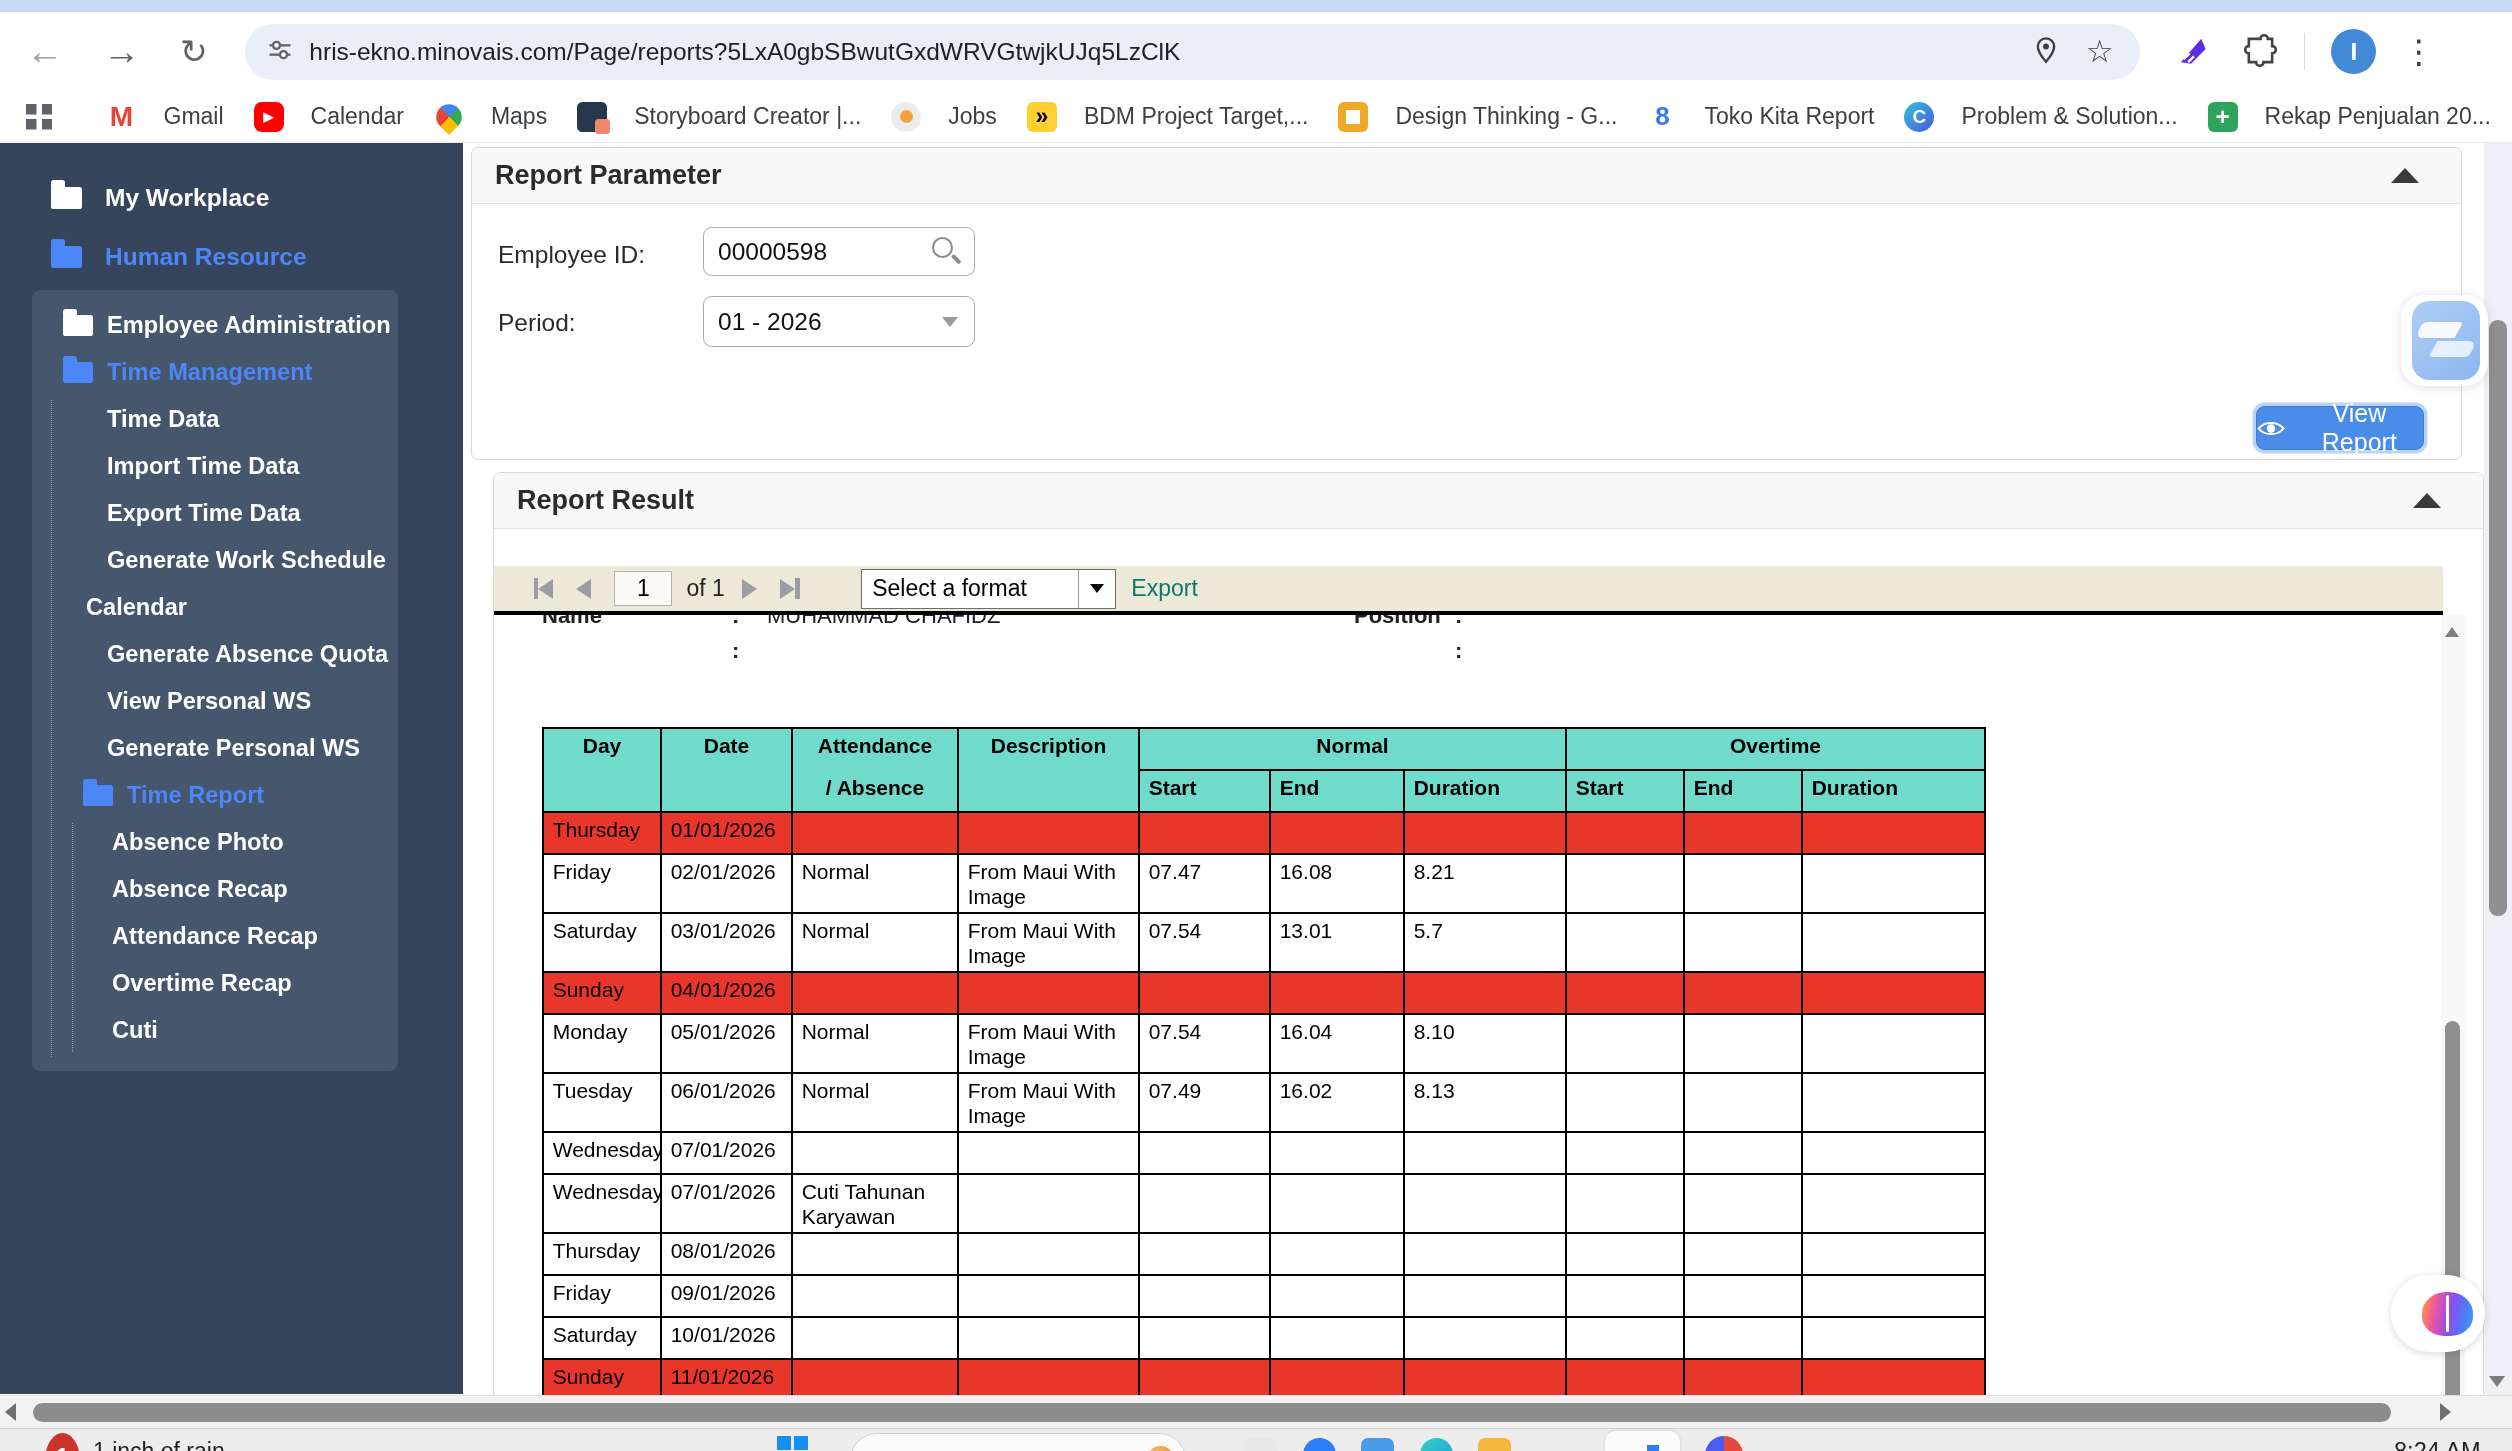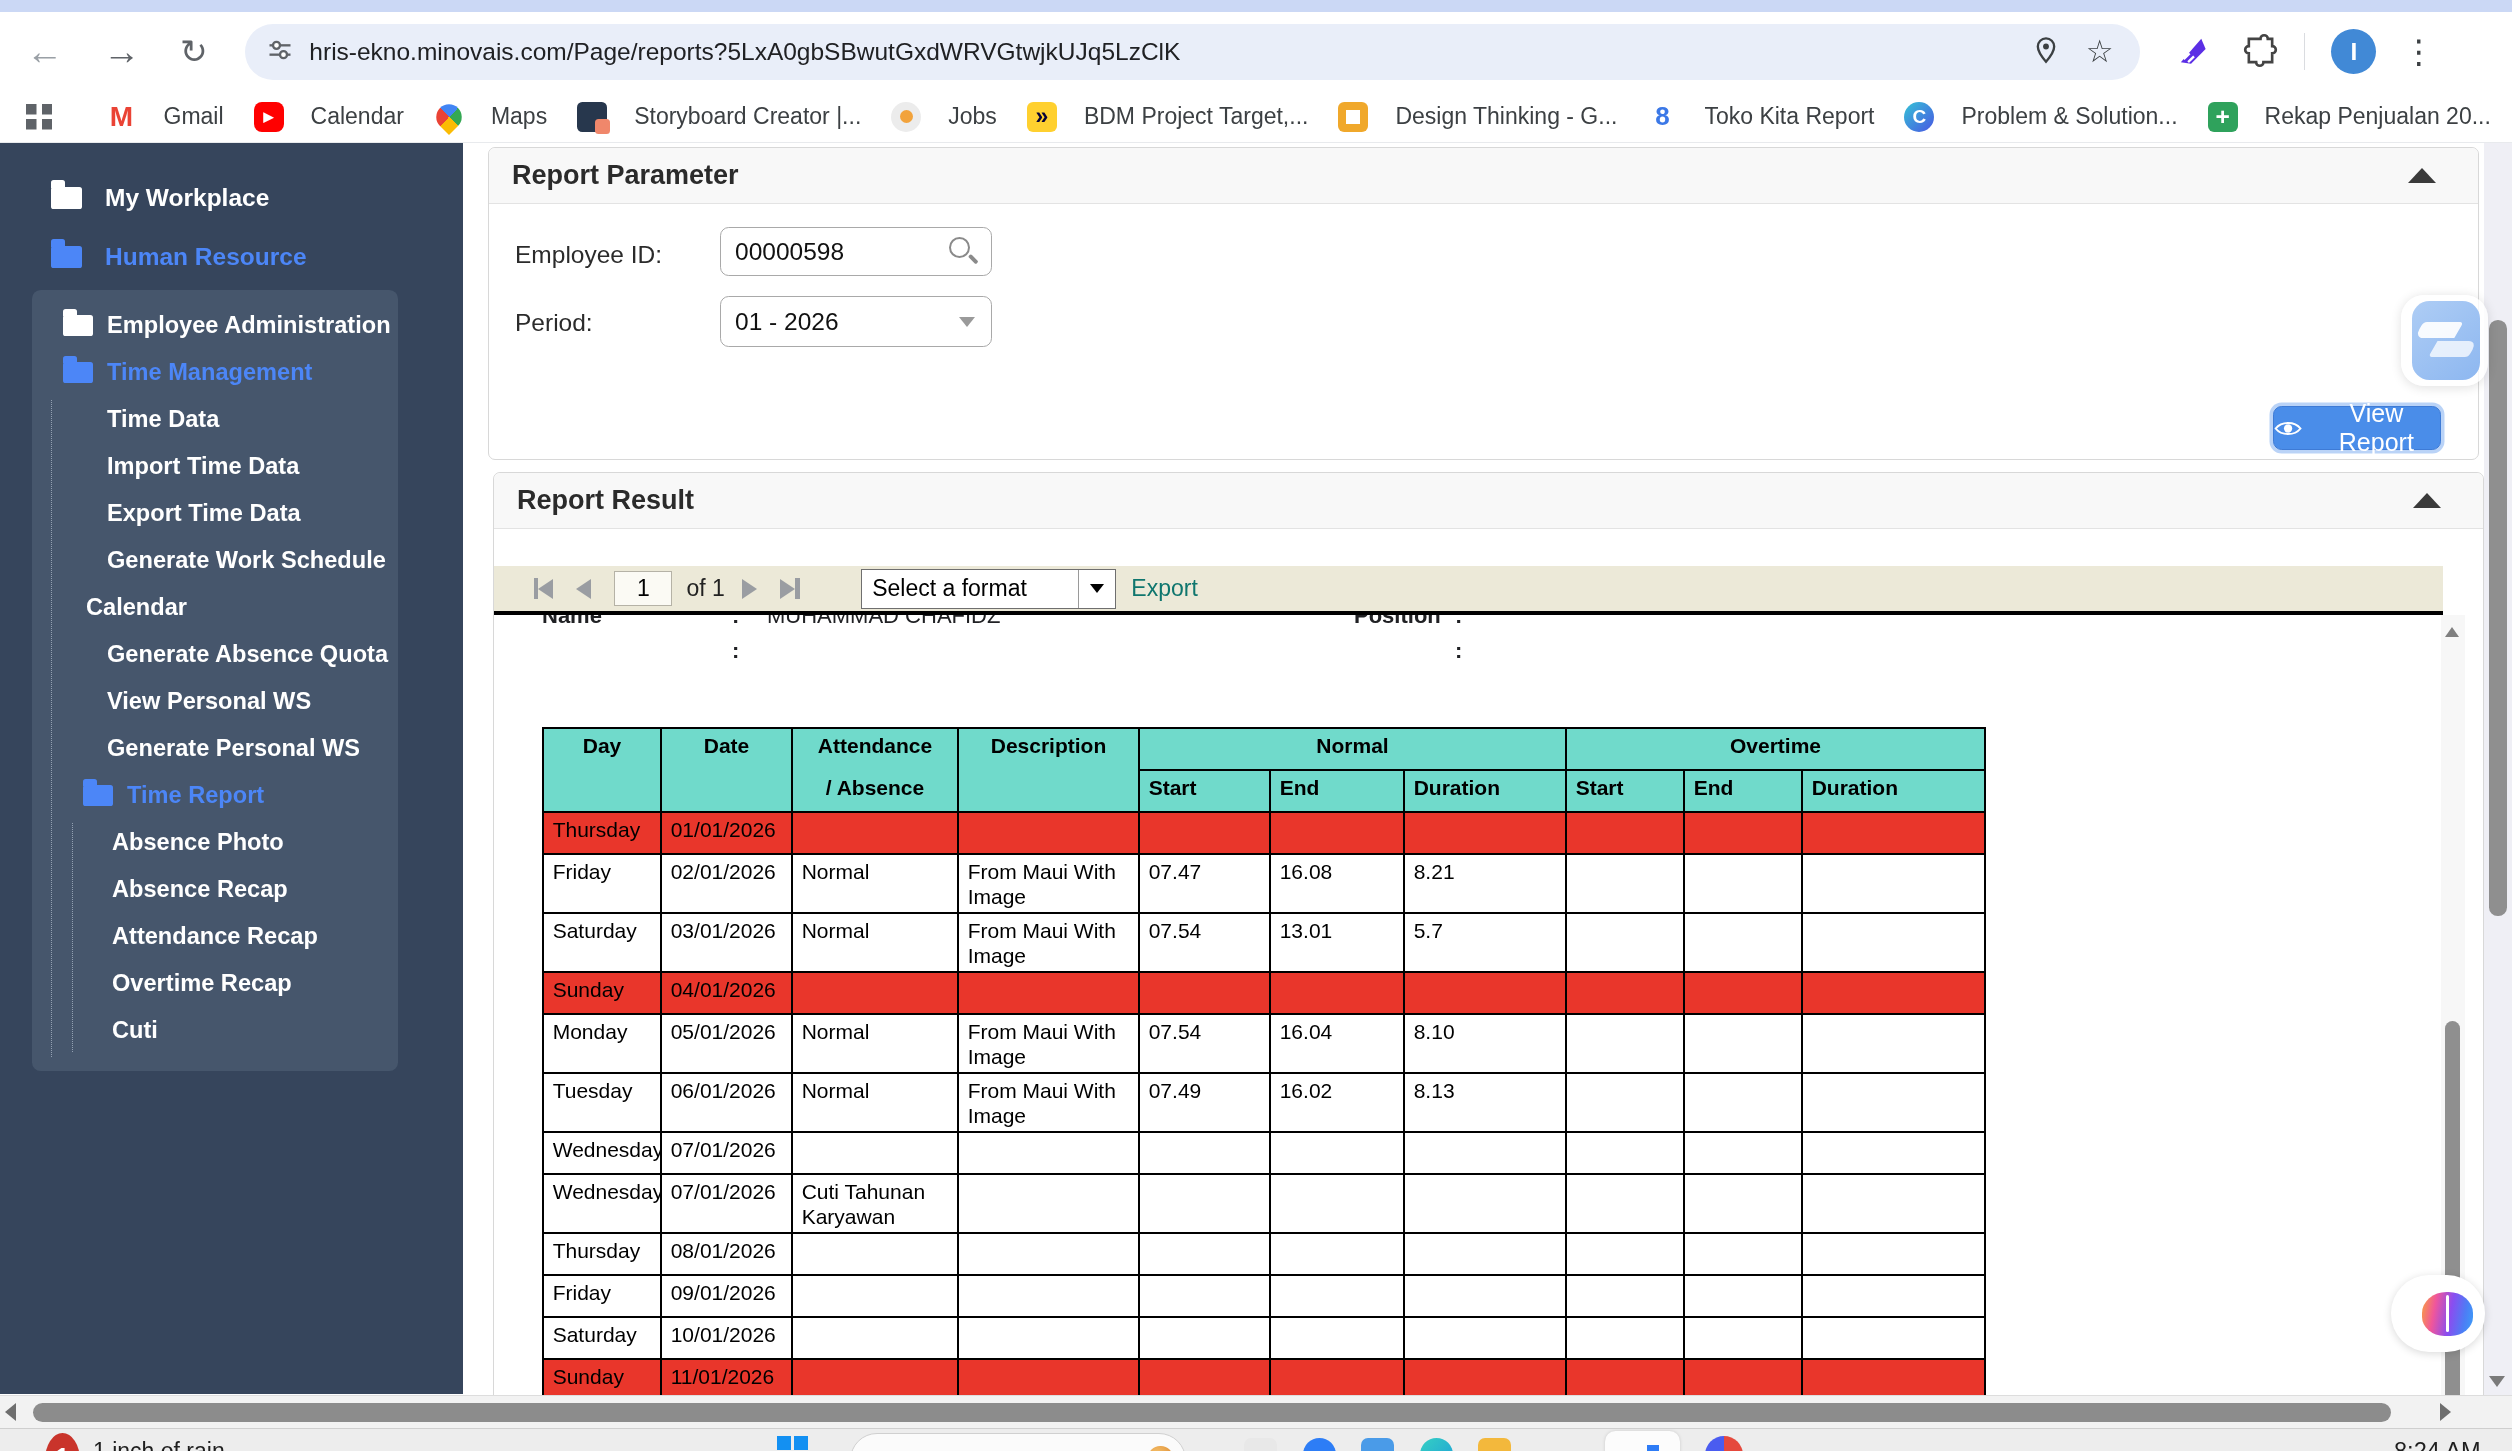--- a/index.html
+++ b/index.html
@@ -91,21 +91,21 @@
 
   
   .panel { position:absolute; background:#fff; border:0.9px solid #D8D8D8; border-radius:7px; }
   .panel-header { height:56px; background:#F8F8F8; border-bottom:0.9px solid #E3E3E3;
                   border-radius:7px 7px 0 0; display:flex; align-items:center; }
   .panel-title { margin-left:23px; font-size:27px; font-weight:600; color:#2B2B2B; }
   .collapse-btn { margin-left:auto; margin-right:42px; width:0; height:0;
                   border-left:14px solid transparent; border-right:14px solid transparent;
                   border-bottom:15.7px solid #3A3A3A; }
 
-  #param-panel { left:488px; top:147px; width:1991px; height:313px; }
+  #param-panel { left:471px; top:147px; width:1991px; height:313px; }
   .form-label { position:absolute; left:26px; font-size:24.5px; color:#2B2B2B; }
   #emp-label { top:93px; } #period-label { top:161px; }
   #emp-input { position:absolute; left:231px; top:79px; width:272px; height:49px;
                border:1.7px solid #A9A9A9; border-radius:8.7px; font-size:24.5px; padding:0 49px 0 14px;
                font-family:"Liberation Sans",sans-serif; color:#111; }
   .mag-ic { position:absolute; left:460px; top:89px; width:21px; height:21px;
             border:2.6px solid #8A8A8A; border-radius:50%; }
   .mag-ic::after { content:""; position:absolute; left:16.6px; top:17.5px; width:10.5px; height:3.5px;
                    background:#8A8A8A; transform:rotate(45deg); border-radius:1.7px; }
   #period-select { position:absolute; left:231px; top:148px; width:272px; height:51px;

